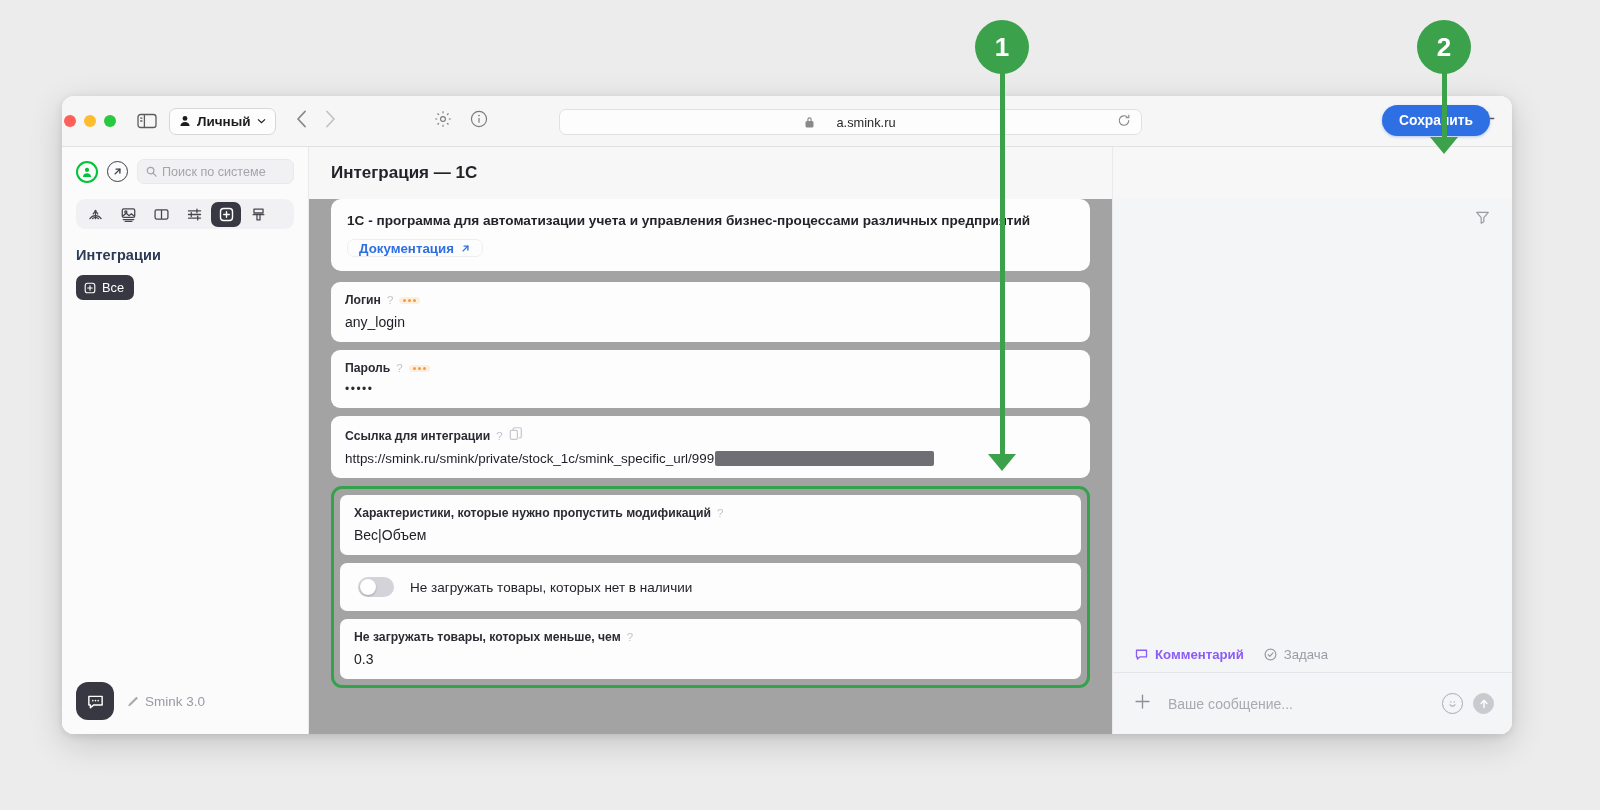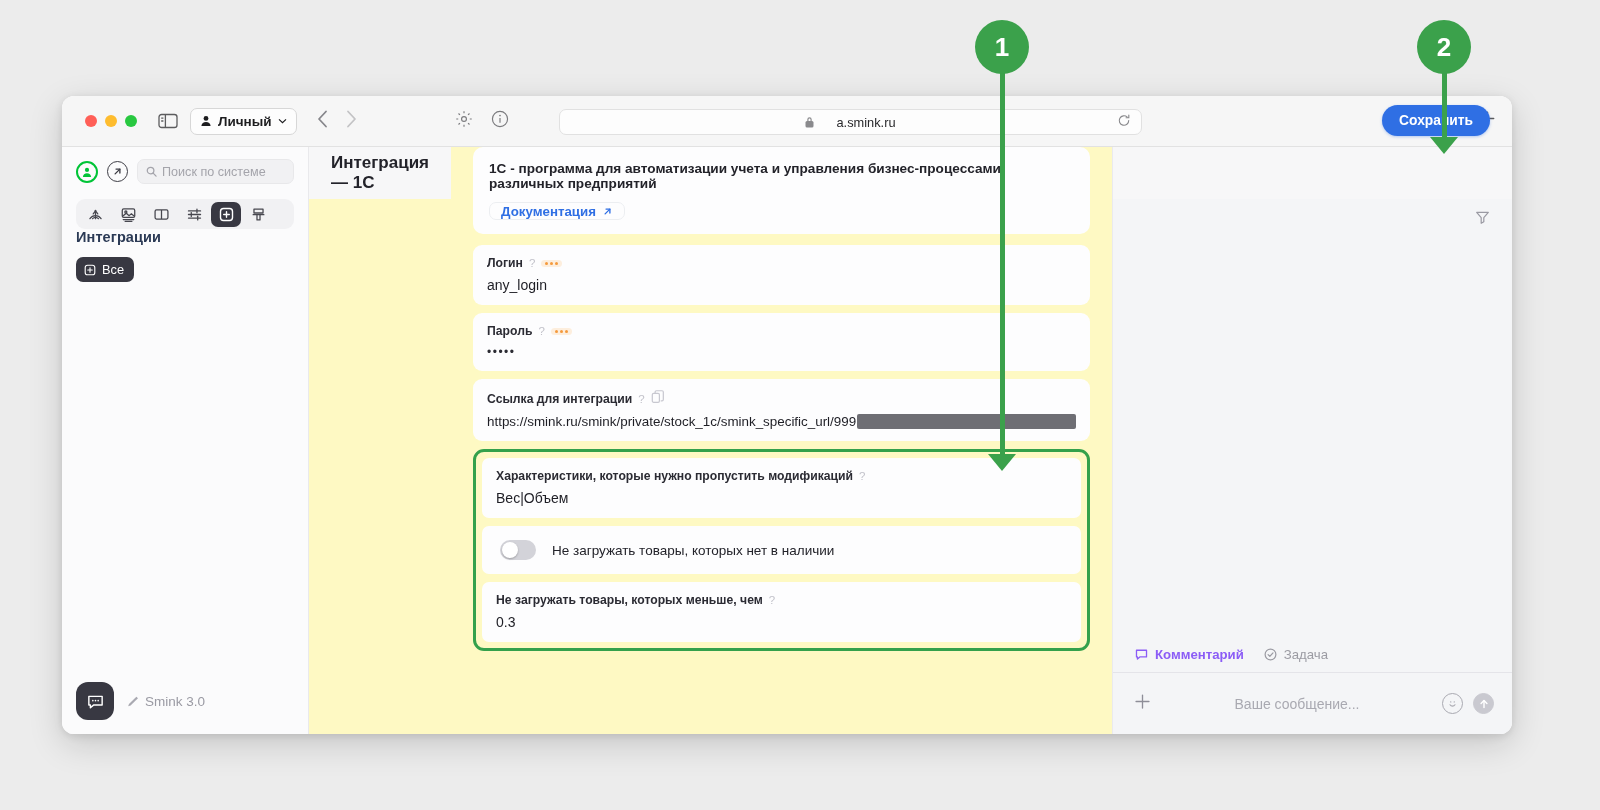--- a/index.html
+++ b/index.html
@@ -22,21 +22,21 @@
     overflow: hidden;
     display: flex; flex-direction: column;
   }
 
   
   .chrome {
     height: 51px; flex: 0 0 51px;
     background: #f6f6f6;
     border-bottom: 1px solid #e2e2e2;
     display: flex; align-items: center;
-    padding: 0 23px;
+    padding: 0 2px;
     gap: 10px;
   }
   .traffic { display: flex; gap: 8px; align-items: center; margin-right: 9px; }
   .dot { width: 12px; height: 12px; border-radius: 50%; }
   .dot.red { background: #ff5f57; }
   .dot.yellow { background: #febc2e; }
   .dot.green { background: #28c840; }
 
   .chrome-icon { color: #5c5c5e; display: flex; align-items: center; justify-content: center; }
   .sidebar-toggle { width: 24px; height: 24px; }
@@ -113,20 +113,21 @@
   }
   .ib-btn {
     width: 32px; height: 25px;
     display: flex; align-items: center; justify-content: center;
     border-radius: 7px;
     color: #47474f;
   }
   .ib-btn.active { background: #383842; color: #ffffff; width: 30px; height: 25px; }
 
   .section-title {
+    margin-top: 18px;
     font-size: 14.5px; font-weight: bold; color: #2b3a55;
     letter-spacing: 0.1px;
   }
   .chip {
     margin-top: 12px;
     display: inline-flex; align-items: center; gap: 6px;
     height: 25px; width: fit-content;
     background: #383842; color: #fff;
     border-radius: 7px; padding: 0 10px 0 8px;
     font-size: 12.8px;
@@ -137,21 +138,21 @@
     display: flex; align-items: center; gap: 12px;
   }
   .chatbtn {
     width: 38px; height: 38px; border-radius: 12px;
     background: #383842; color: #fff;
     display: flex; align-items: center; justify-content: center;
   }
   .brandtext { display: flex; align-items: center; gap: 6px; font-size: 13.5px; color: #9a9aa3; }
 
   
-  .center { flex: 1; display: flex; flex-direction: row; min-width: 0; background: #fef9c3; }
+  .center { flex: 1; display: flex; flex-direction: column; min-width: 0; background: #a3a3a3; }
   .page-head {
     height: 52px; flex: 0 0 52px;
     display: flex; align-items: center;
     padding: 0 22px;
     background: #f7f7f8;
   }
   .page-title { font-size: 17px; font-weight: bold; color: #23232a; }
 
   .content-scroll { flex: 1; padding: 0 22px 0 22px; min-height: 0; position: relative; }
 
@@ -232,21 +233,20 @@
     font-size: 13.2px;
   }
   .rs-tab { display: flex; align-items: center; gap: 7px; color: #9b9ba3; }
   .rs-tab.active { color: #8b5cf6; font-weight: bold; }
   .rs-compose {
     border-top: 1px solid #e4e4e9;
     height: 62px; flex: 0 0 62px;
     display: flex; align-items: center;
     padding: 0 18px 0 20px;
     gap: 16px;
-    text-align: center;
   }
   .compose-input { flex: 1; font-size: 14px; color: #a9a9b1; }
   .compose-icons { display: flex; align-items: center; gap: 10px; }
   .circ-icon {
     width: 21px; height: 21px; border-radius: 50%;
     border: 1.4px solid #a9a9b1; color: #a9a9b1;
     display: flex; align-items: center; justify-content: center;
   }
   .circ-icon.filled { background: #c9c9d0; border-color: #c9c9d0; color: #fff; }
 

